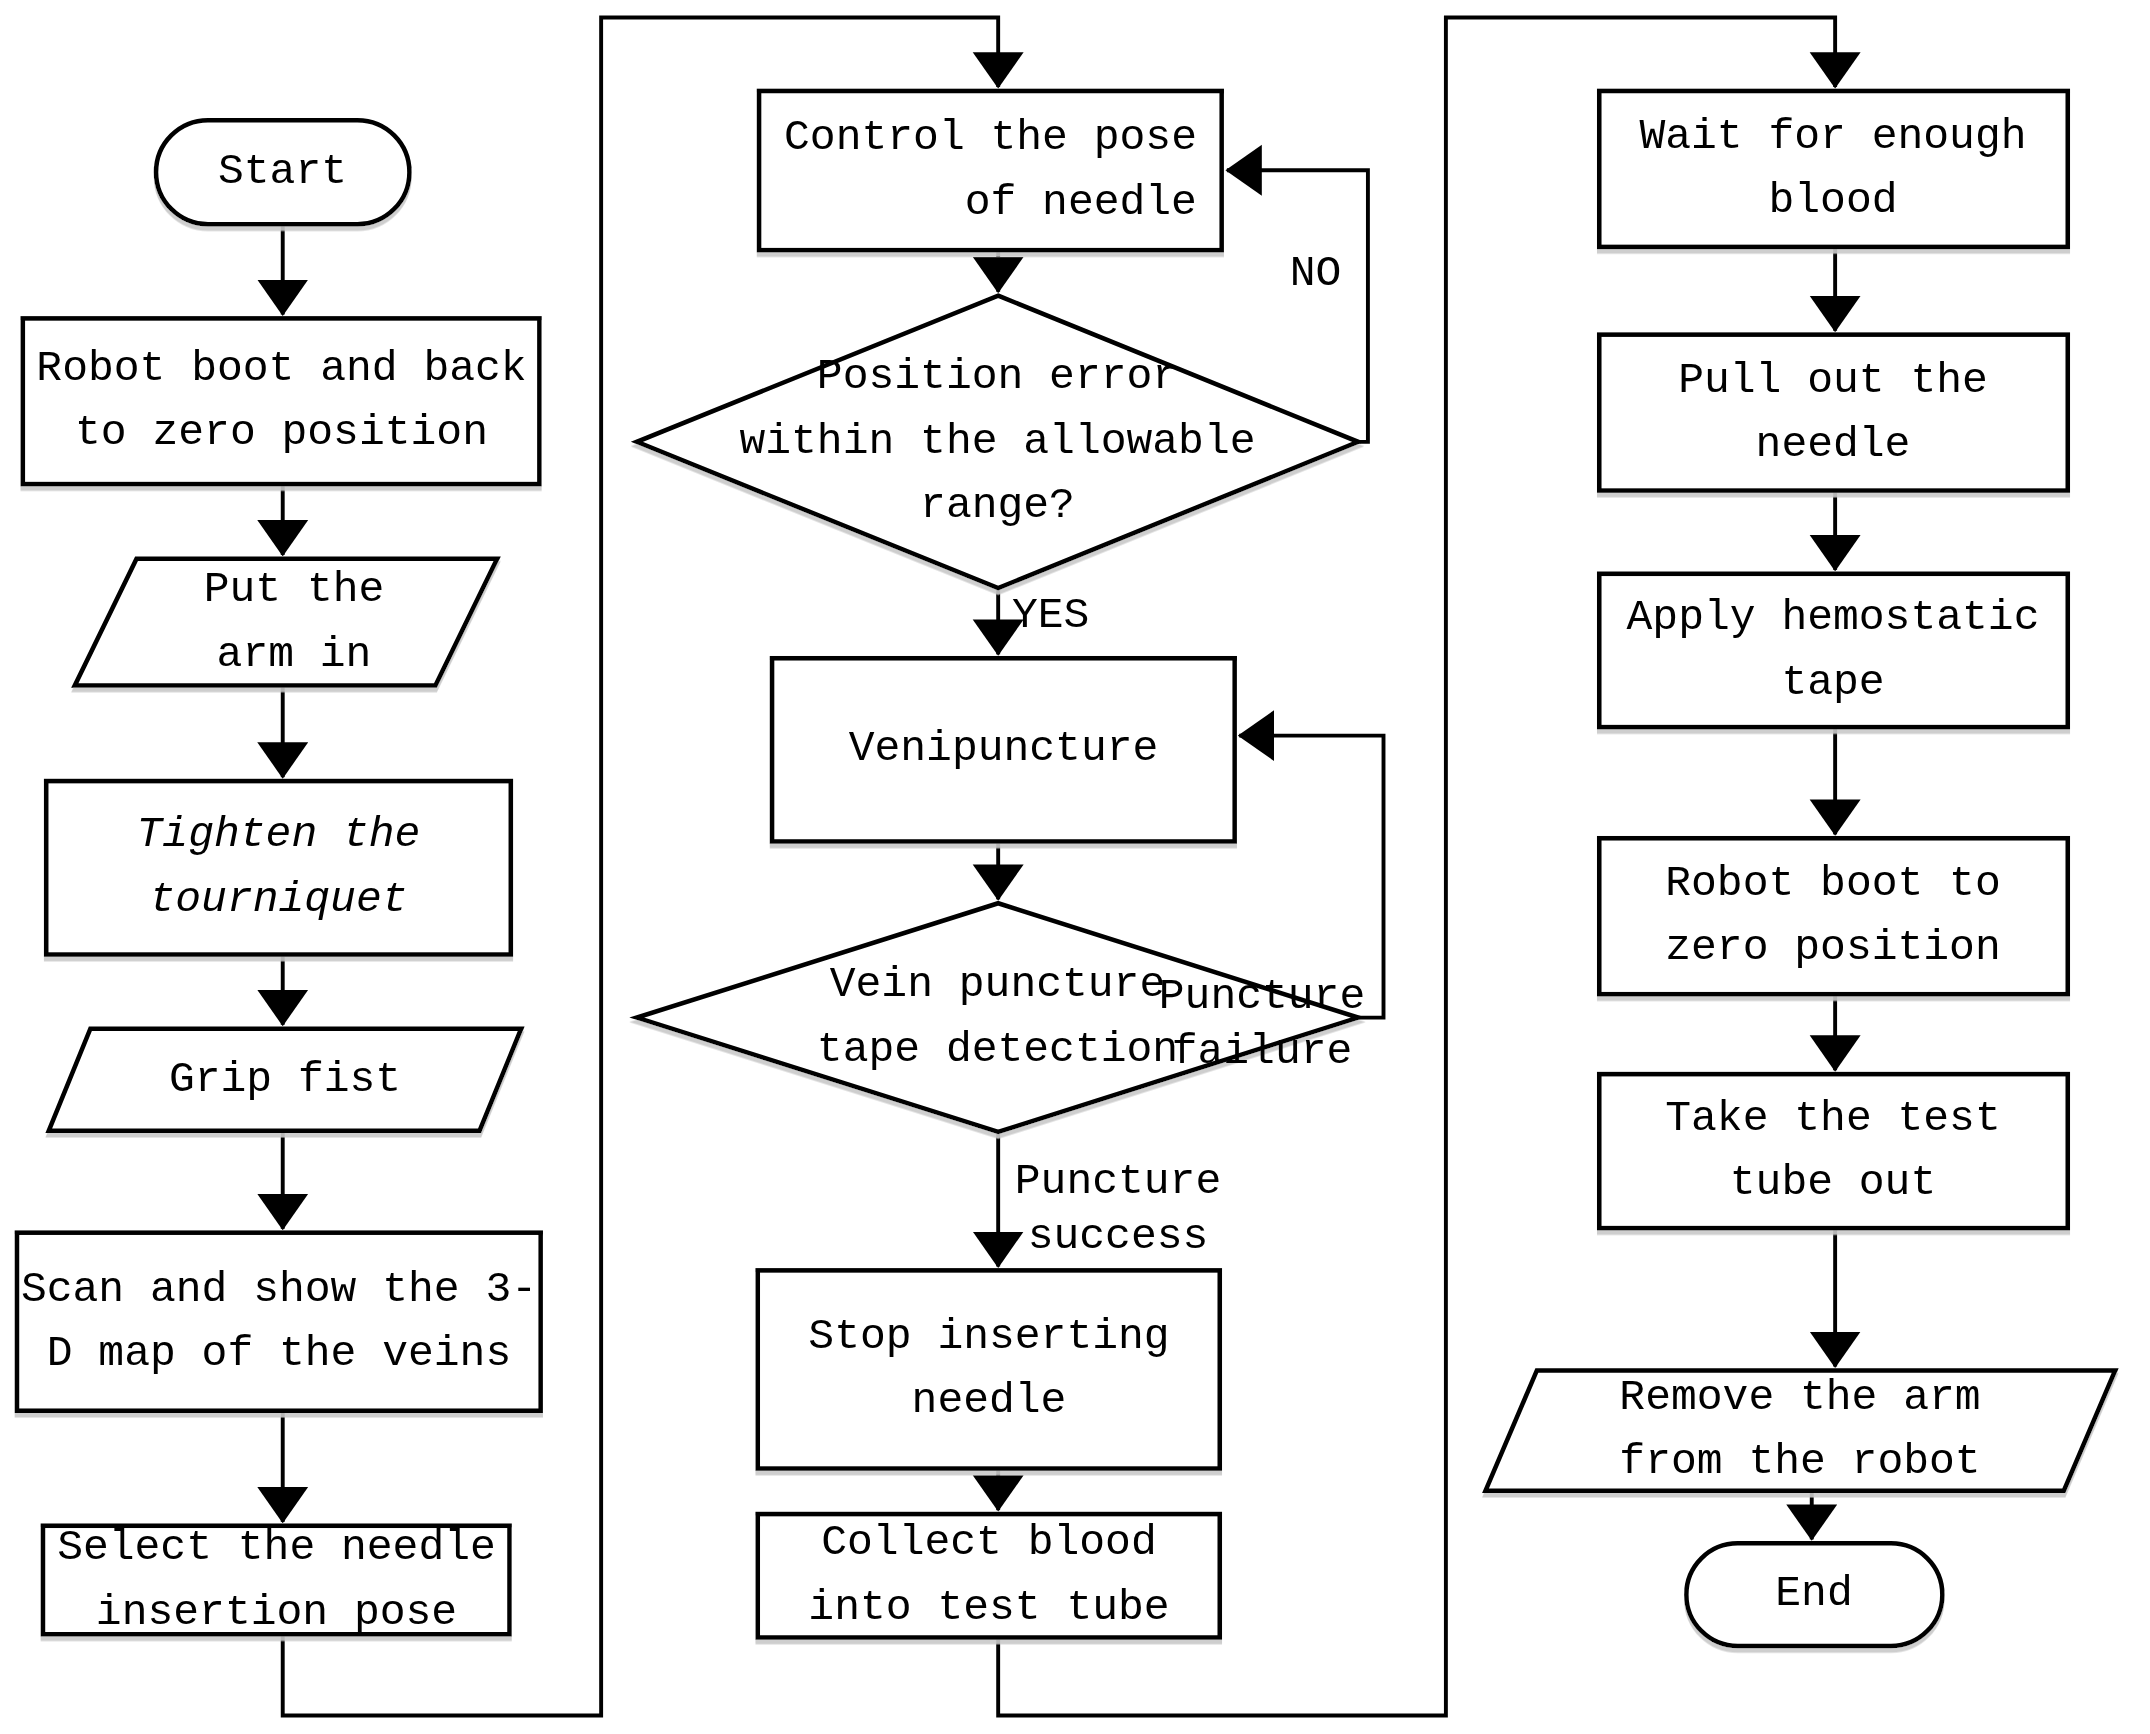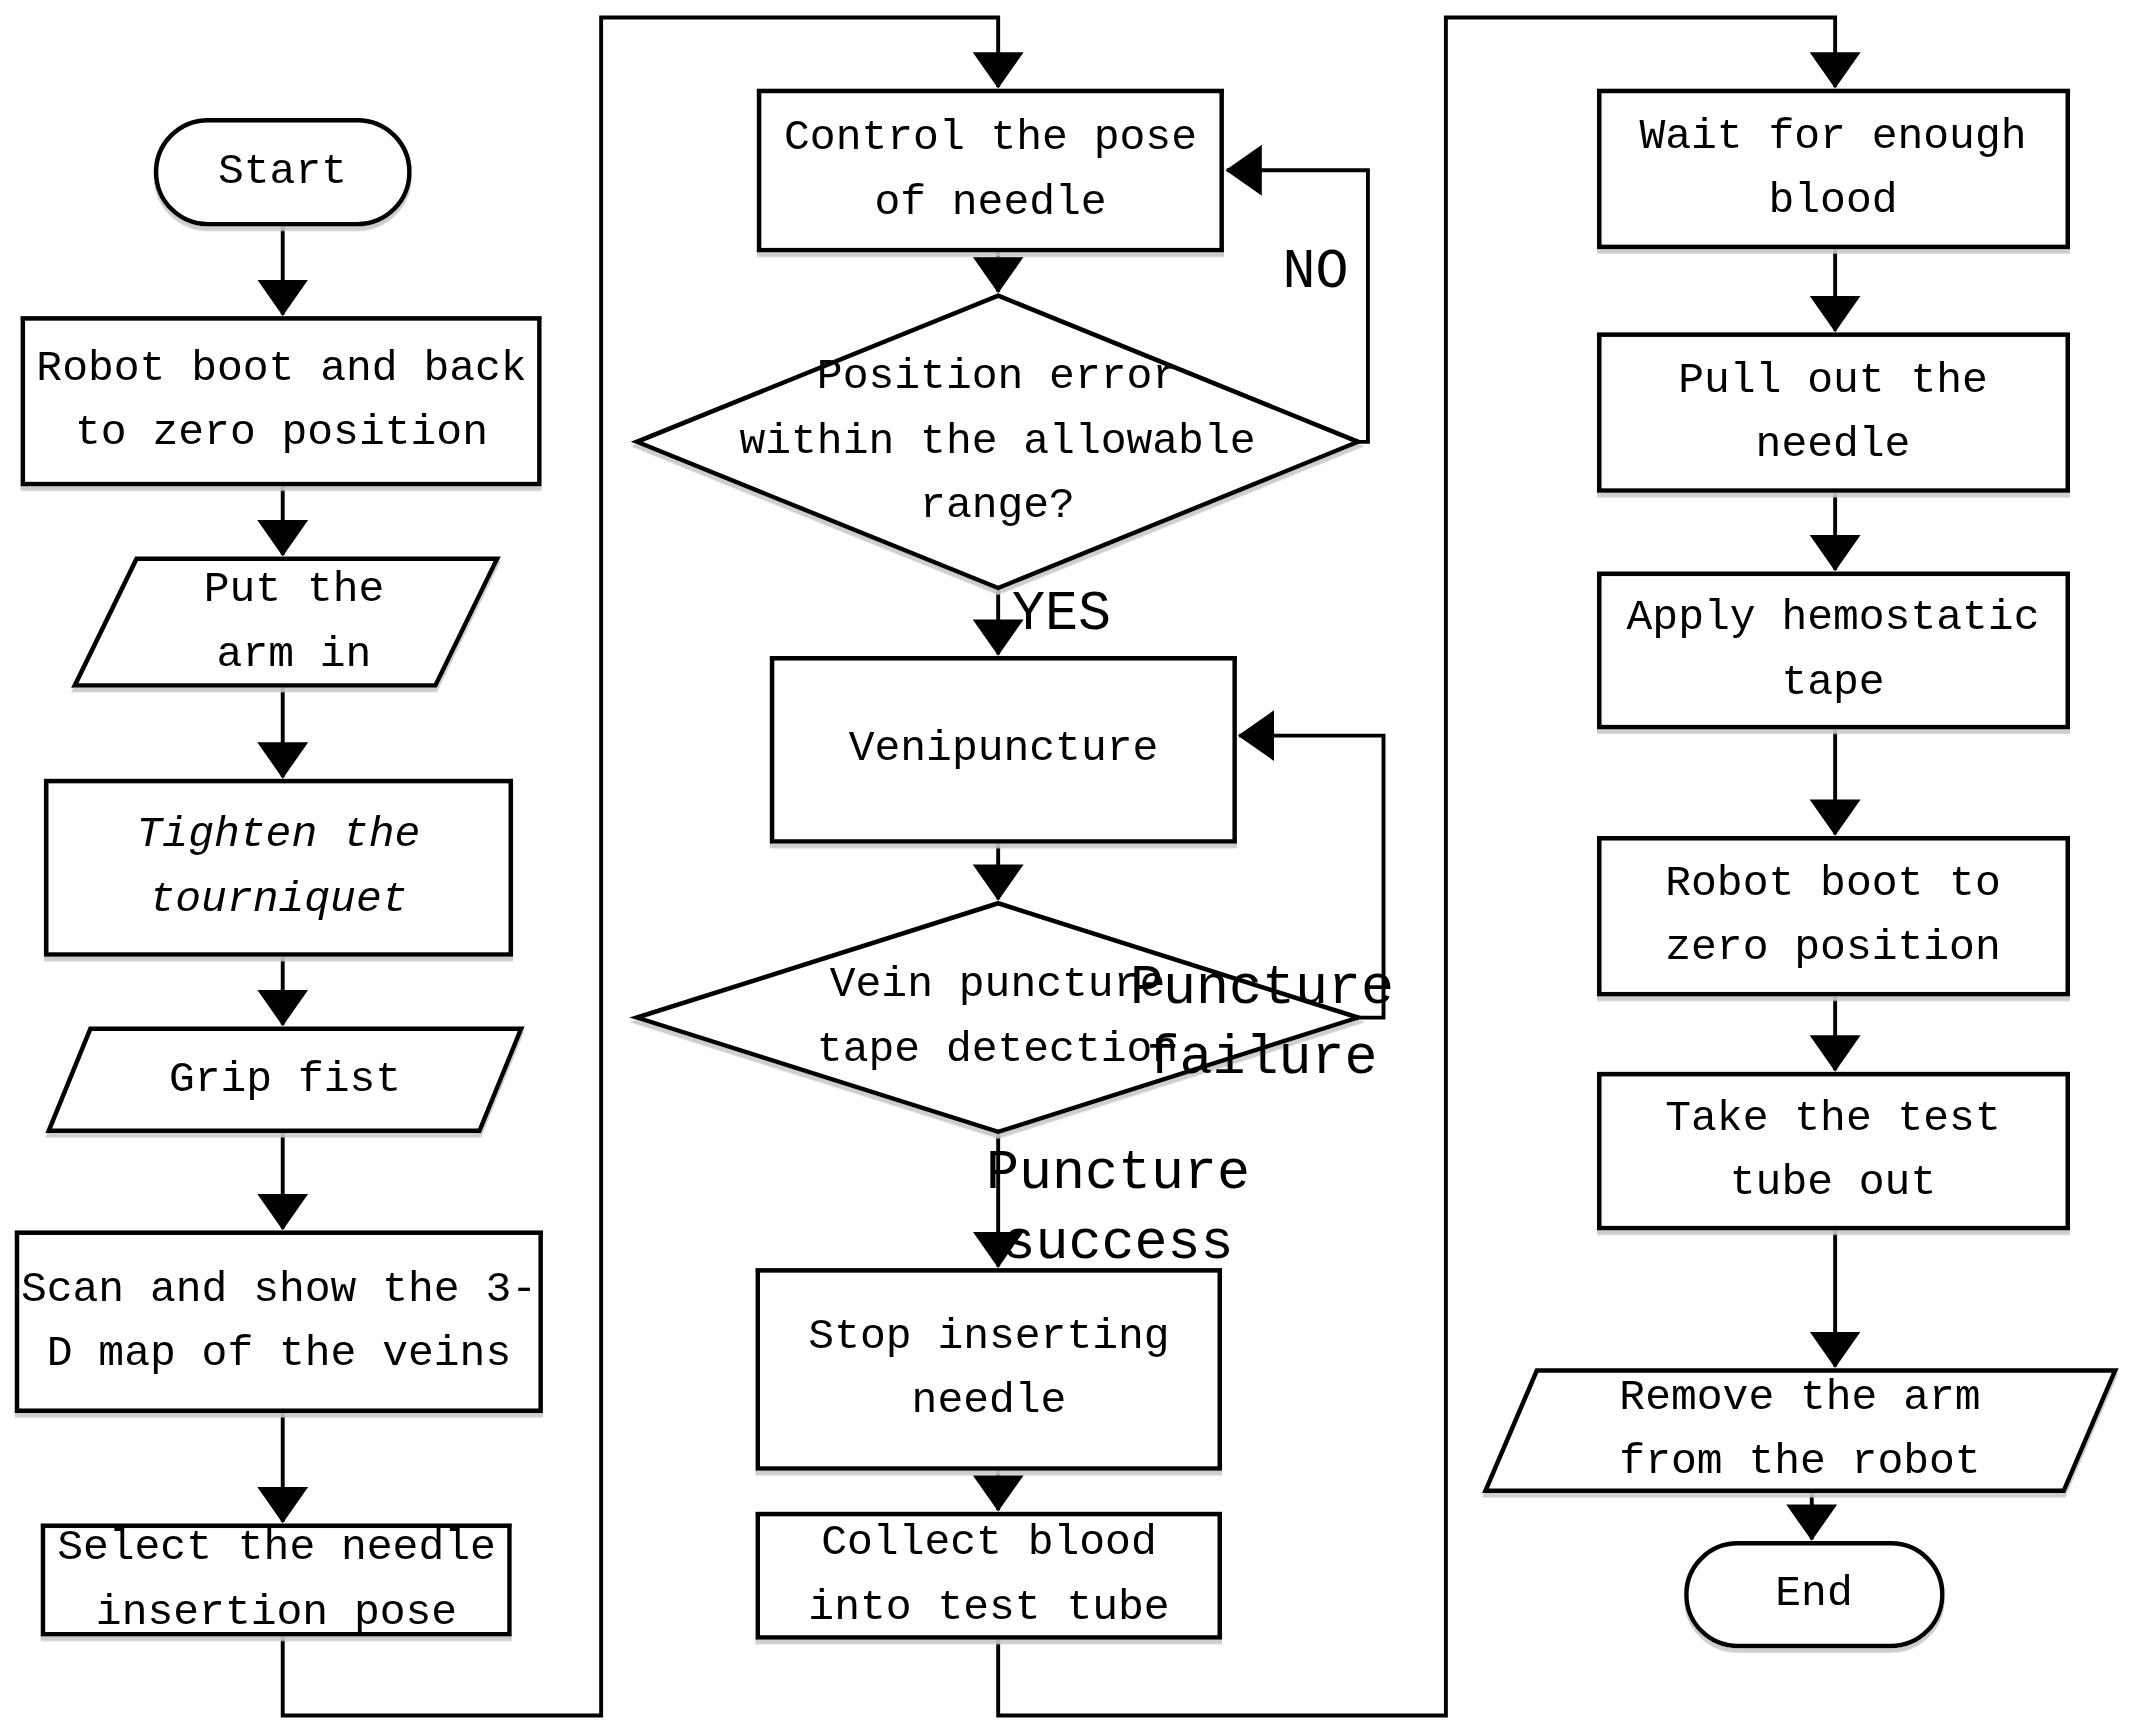--- a/index.html
+++ b/index.html
@@ -8,21 +8,21 @@
        font-family:"Liberation Mono","DejaVu Sans Mono",monospace;color:#000;}
   #stage{position:absolute;left:0;top:0;width:2151px;height:1735px;}
   svg.wires{position:absolute;left:0;top:0;}
   .label{
     position:absolute;display:flex;align-items:center;justify-content:center;
     text-align:center;white-space:pre-line;font-size:43px;line-height:1.5;
     letter-spacing:0px;pointer-events:none;
   }
   .elabel{
     position:absolute;display:flex;align-items:center;justify-content:center;
-    text-align:center;white-space:pre-line;font-size:55px;line-height:1.28;
+    text-align:center;white-space:pre-line;font-size:43px;line-height:1.28;
     pointer-events:none;
   }
   .elabel.left{justify-content:flex-start;text-align:left;}
 </style>
 </head>
 <body>
 
 <div id="stage">
 
   <svg class="wires" width="2151" height="1735" viewBox="0 0 3310 2670">
@@ -91,21 +91,21 @@
   <div class="label" style="left:83px;top:559px;width:422px;height:127px;">Put the
 arm in</div>
   <div class="label" style="left:46px;top:781px;width:465px;height:173px;font-style:italic;">Tighten the
 tourniquet</div>
   <div class="label" style="left:49px;top:1029px;width:472px;height:102px;">Grip fist</div>
   <div class="label" style="left:17px;top:1233px;width:524px;height:178px;">Scan and show the 3-
 D map of the veins</div>
   <div class="label" style="left:43px;top:1526px;width:467px;height:109px;">Select the needle
 insertion pose</div>
 
-  <div class="label" style="left:759px;top:91px;width:463px;height:159px;">Control the pose
+  <div class="label" style="left:759px;top:91px;width:463px;height:159px;text-align:right;">Control the pose
 of needle</div>
   <div class="label" style="left:772px;top:658px;width:463px;height:183px;">Venipuncture</div>
   <div class="label" style="left:637px;top:296px;width:721px;height:292px;">Position error
 within the allowable
 range?</div>
   <div class="label" style="left:637px;top:903px;width:721px;height:229px;">Vein puncture
 tape detection</div>
   <div class="label" style="left:758px;top:1270px;width:462px;height:198px;">Stop inserting
 needle</div>
   <div class="label" style="left:758px;top:1514px;width:462px;height:123px;">Collect blood

